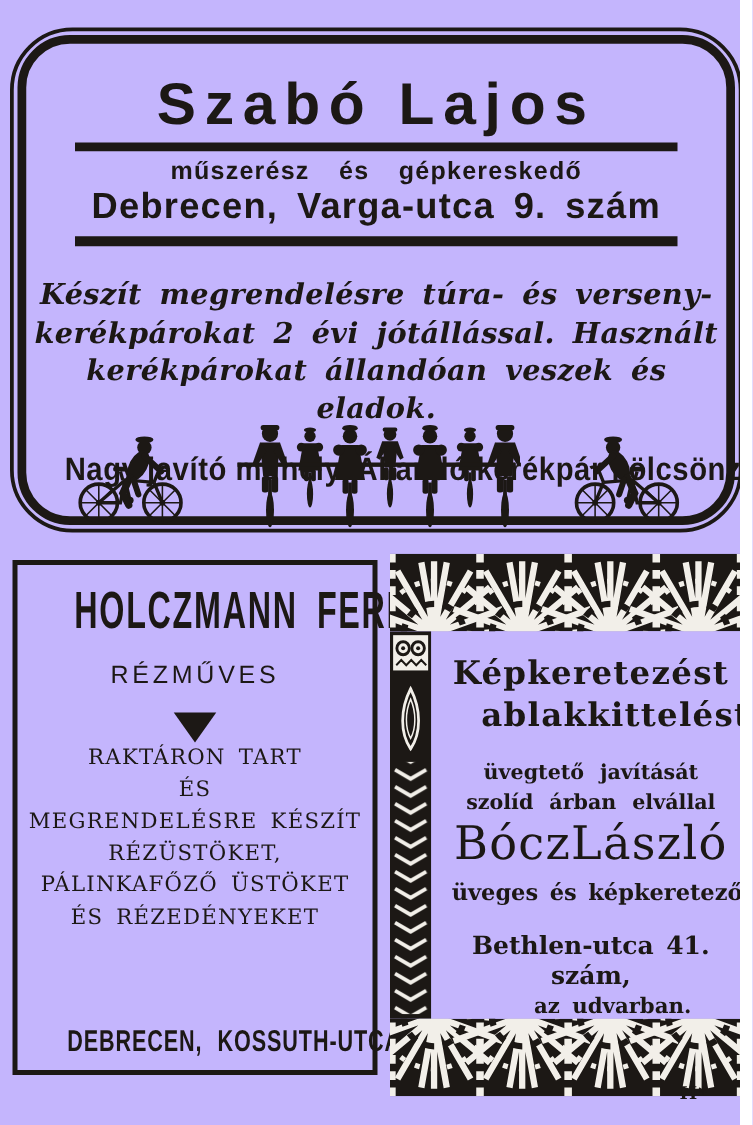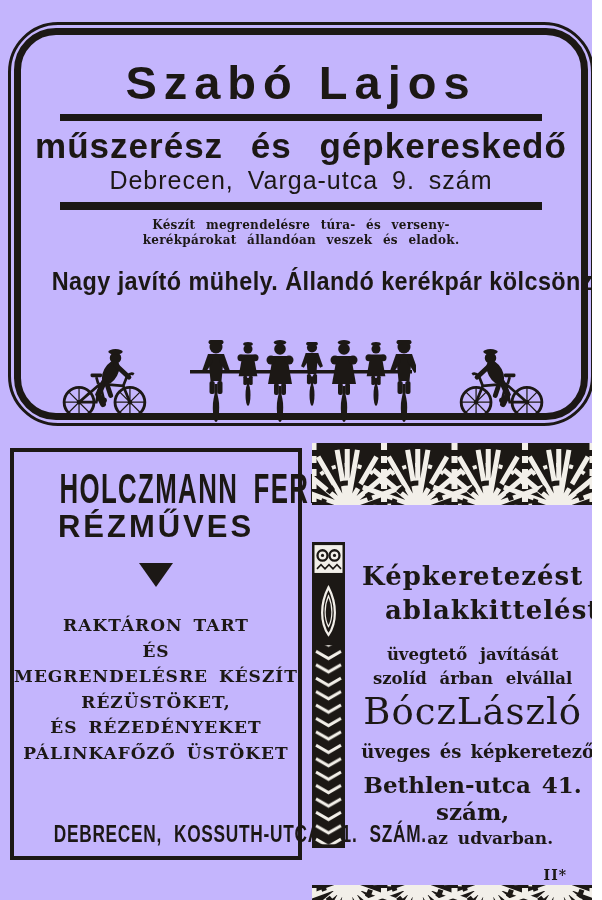--- a/index.html
+++ b/index.html
@@ -13,58 +13,58 @@
   
   .top-ad{position:absolute; left:8px; top:22px; width:586px; height:404px;}
   .frame-outer{position:absolute; inset:0; border:3px solid #1c1815; border-radius:50px;}
   .frame-inner{position:absolute; inset:6px; border:7px solid #1c1815; border-radius:42px;}
   .top-content{position:absolute; inset:16px; text-align:center;}
   .top-title{
     margin-top:20px; font-size:47px; font-weight:bold; letter-spacing:7px; line-height:1.05;
   }
   .hrule{height:7px; background:#1c1815; width:482px; margin:7px auto 5px auto;}
   .hrule.second{height:8px; margin-top:8px;}
-  .top-sub1{font-size:35px; font-weight:bold; letter-spacing:1px; word-spacing:17px; line-height:1.12; margin-top:0;}
-  .top-sub2{font-size:25px; font-weight:normal; letter-spacing:1px; word-spacing:6px; line-height:1.12;}
-  .top-body{margin-top:8px; font-family:"DejaVu Serif", serif; font-weight:bold;
-    font-size:12px; line-height:1.32; letter-spacing:.3px; word-spacing:6px;}
+  .top-sub1{font-size:20px; font-weight:bold; letter-spacing:1px; word-spacing:17px; line-height:1.12; margin-top:0;}
+  .top-sub2{font-size:29px; font-weight:bold; letter-spacing:1px; word-spacing:6px; line-height:1.12;}
+  .top-body{margin-top:24px; font-family:"DejaVu Serif", serif; font-weight:bold;
+    font-size:23px; line-height:1.32; letter-spacing:.3px; word-spacing:6px;font-style:italic;}
   .top-slogan{margin-top:17px; font-size:26px; font-weight:bold; white-space:nowrap;
     transform:scaleX(.9); transform-origin:50% 0; letter-spacing:.5px;}
   .cyclist-left{position:absolute; left:48px; bottom:6px;}
   .cyclist-right{position:absolute; right:44px; bottom:6px;}
   .cyclist-group{position:absolute; left:50%; transform:translateX(-50%); bottom:4px;}
 
   
   .left-ad{position:absolute; left:10px; top:448px; width:292px; height:412px;
     border:4px solid #1c1815; box-sizing:border-box; text-align:center;}
   .left-name{margin-top:14px; font-size:38px; font-weight:bold; letter-spacing:2px;
     word-spacing:10px; white-space:nowrap; transform:scale(.68,1.1); transform-origin:50% 0;}
-  .left-trade{margin-top:0; font-size:31px; font-weight:bold; letter-spacing:3px;}
+  .left-trade{margin-top:20px; font-size:20px; font-weight:normal; letter-spacing:3px;}
   .down-triangle{width:0; height:0; margin:18px auto 0 auto;
     border-left:17px solid transparent; border-right:17px solid transparent;
     border-top:24px solid #1c1815;}
-  .left-body{margin-top:26px; font-family:"DejaVu Serif", serif; font-weight:bold;
+  .left-body{font-family:"DejaVu Serif", serif; font-weight:normal;
     font-size:17px; line-height:1.5; letter-spacing:1px; word-spacing:4px;}
   .left-address{position:absolute; left:0; right:0; bottom:8px; font-size:24px; font-weight:bold;
     white-space:nowrap; transform:scaleX(.72); transform-origin:50% 50%; letter-spacing:1px; word-spacing:9px;}
 
   
   .right-ad{position:absolute; left:312px; top:443px; width:282px; height:421px;
-    display:flex; flex-direction:column;gap:37px;}
+    display:flex; flex-direction:column;}
   .band{width:100%; height:62px; flex:0 0 62px;}
   .band.bottom{transform:scaleY(-1);}
   .right-middle{flex:1; display:flex;}
   .orn-col{flex:0 0 33px;}
   .right-panel{flex:1; text-align:center; font-family:"DejaVu Serif", serif;}
   .right-headline{margin-top:18px; font-size:26px; font-weight:bold; letter-spacing:1px; line-height:1.3;}
   .right-headline2{font-size:26px; font-weight:bold; letter-spacing:1px; line-height:1.3;padding-left:40px;}
   .right-service{margin-top:15px; font-size:16.5px; font-weight:bold; word-spacing:7px; line-height:1.45;}
   .right-name{font-size:37px; font-weight:normal; letter-spacing:1px;}
   .right-trade{margin-top:8px; font-size:18px; font-weight:bold; word-spacing:3px;padding-left:10px;}
-  .right-address1{margin-top:9px; font-size:23px; font-weight:bold; word-spacing:3px;}
+  .right-address1{margin-top:19px; font-size:20px; font-weight:bold; word-spacing:3px;}
   .right-address2{margin-top:3px; font-size:17px; font-weight:bold; word-spacing:4px;padding-left:35px;}
 
   .page-marker{position:absolute; right:25px; bottom:17px;
     font-family:"DejaVu Serif", serif; font-size:14px; font-weight:bold; letter-spacing:1px;text-align:center;}
 </style>
 </head>
 <body>
 
 <div class="page">
 
@@ -72,20 +72,21 @@
     <div class="frame-outer"></div>
     <div class="frame-inner"></div>
     <div class="top-content">
       <div class="top-title">Szabó Lajos</div>
       <div class="hrule"></div>
       <div class="top-sub1">műszerész és gépkereskedő</div>
       <div class="top-sub2">Debrecen, Varga-utca 9. szám</div>
       <div class="hrule second"></div>
       <div class="top-body">
         <div>Készít megrendelésre túra- és verseny-</div>
+        <div>kerékpárokat 2 évi jótállással. Használt</div>
         <div>kerékpárokat állandóan veszek és eladok.</div>
       </div>
       <div class="top-slogan">Nagy javító mühely. Állandó kerékpár kölcsönzés.</div>
     </div>
 
     <svg class="cyclist-left" width="96" height="74" viewBox="0 0 100 74">
       <g stroke="currentColor" fill="none" stroke-width="3">
         <circle cx="24" cy="57" r="15.5"></circle>
           <circle cx="77" cy="57" r="15.5"></circle>
       </g>
@@ -182,22 +183,22 @@
 
   <div class="left-ad">
     <div class="left-name">HOLCZMANN FERENC</div>
     <div class="left-trade">RÉZMŰVES</div>
     <div class="down-triangle"></div>
     <div class="left-body">
       <div>RAKTÁRON TART</div>
       <div>ÉS</div>
       <div>MEGRENDELÉSRE KÉSZÍT</div>
       <div>RÉZÜSTÖKET,</div>
+      <div>PÁLINKAFŐZŐ ÜSTÖKET</div>
       <div>ÉS RÉZEDÉNYEKET</div>
-      <div>PÁLINKAFŐZŐ ÜSTÖKET</div>
     </div>
     <div class="left-address">DEBRECEN, KOSSUTH-UTCA 11. SZÁM.</div>
   </div>
 
   <div class="right-ad">
 
     <svg class="band" viewBox="0 0 280 62" preserveAspectRatio="none">
       <rect width="280" height="62" fill="currentColor"></rect>
       <defs>
         <g id="fanA">

